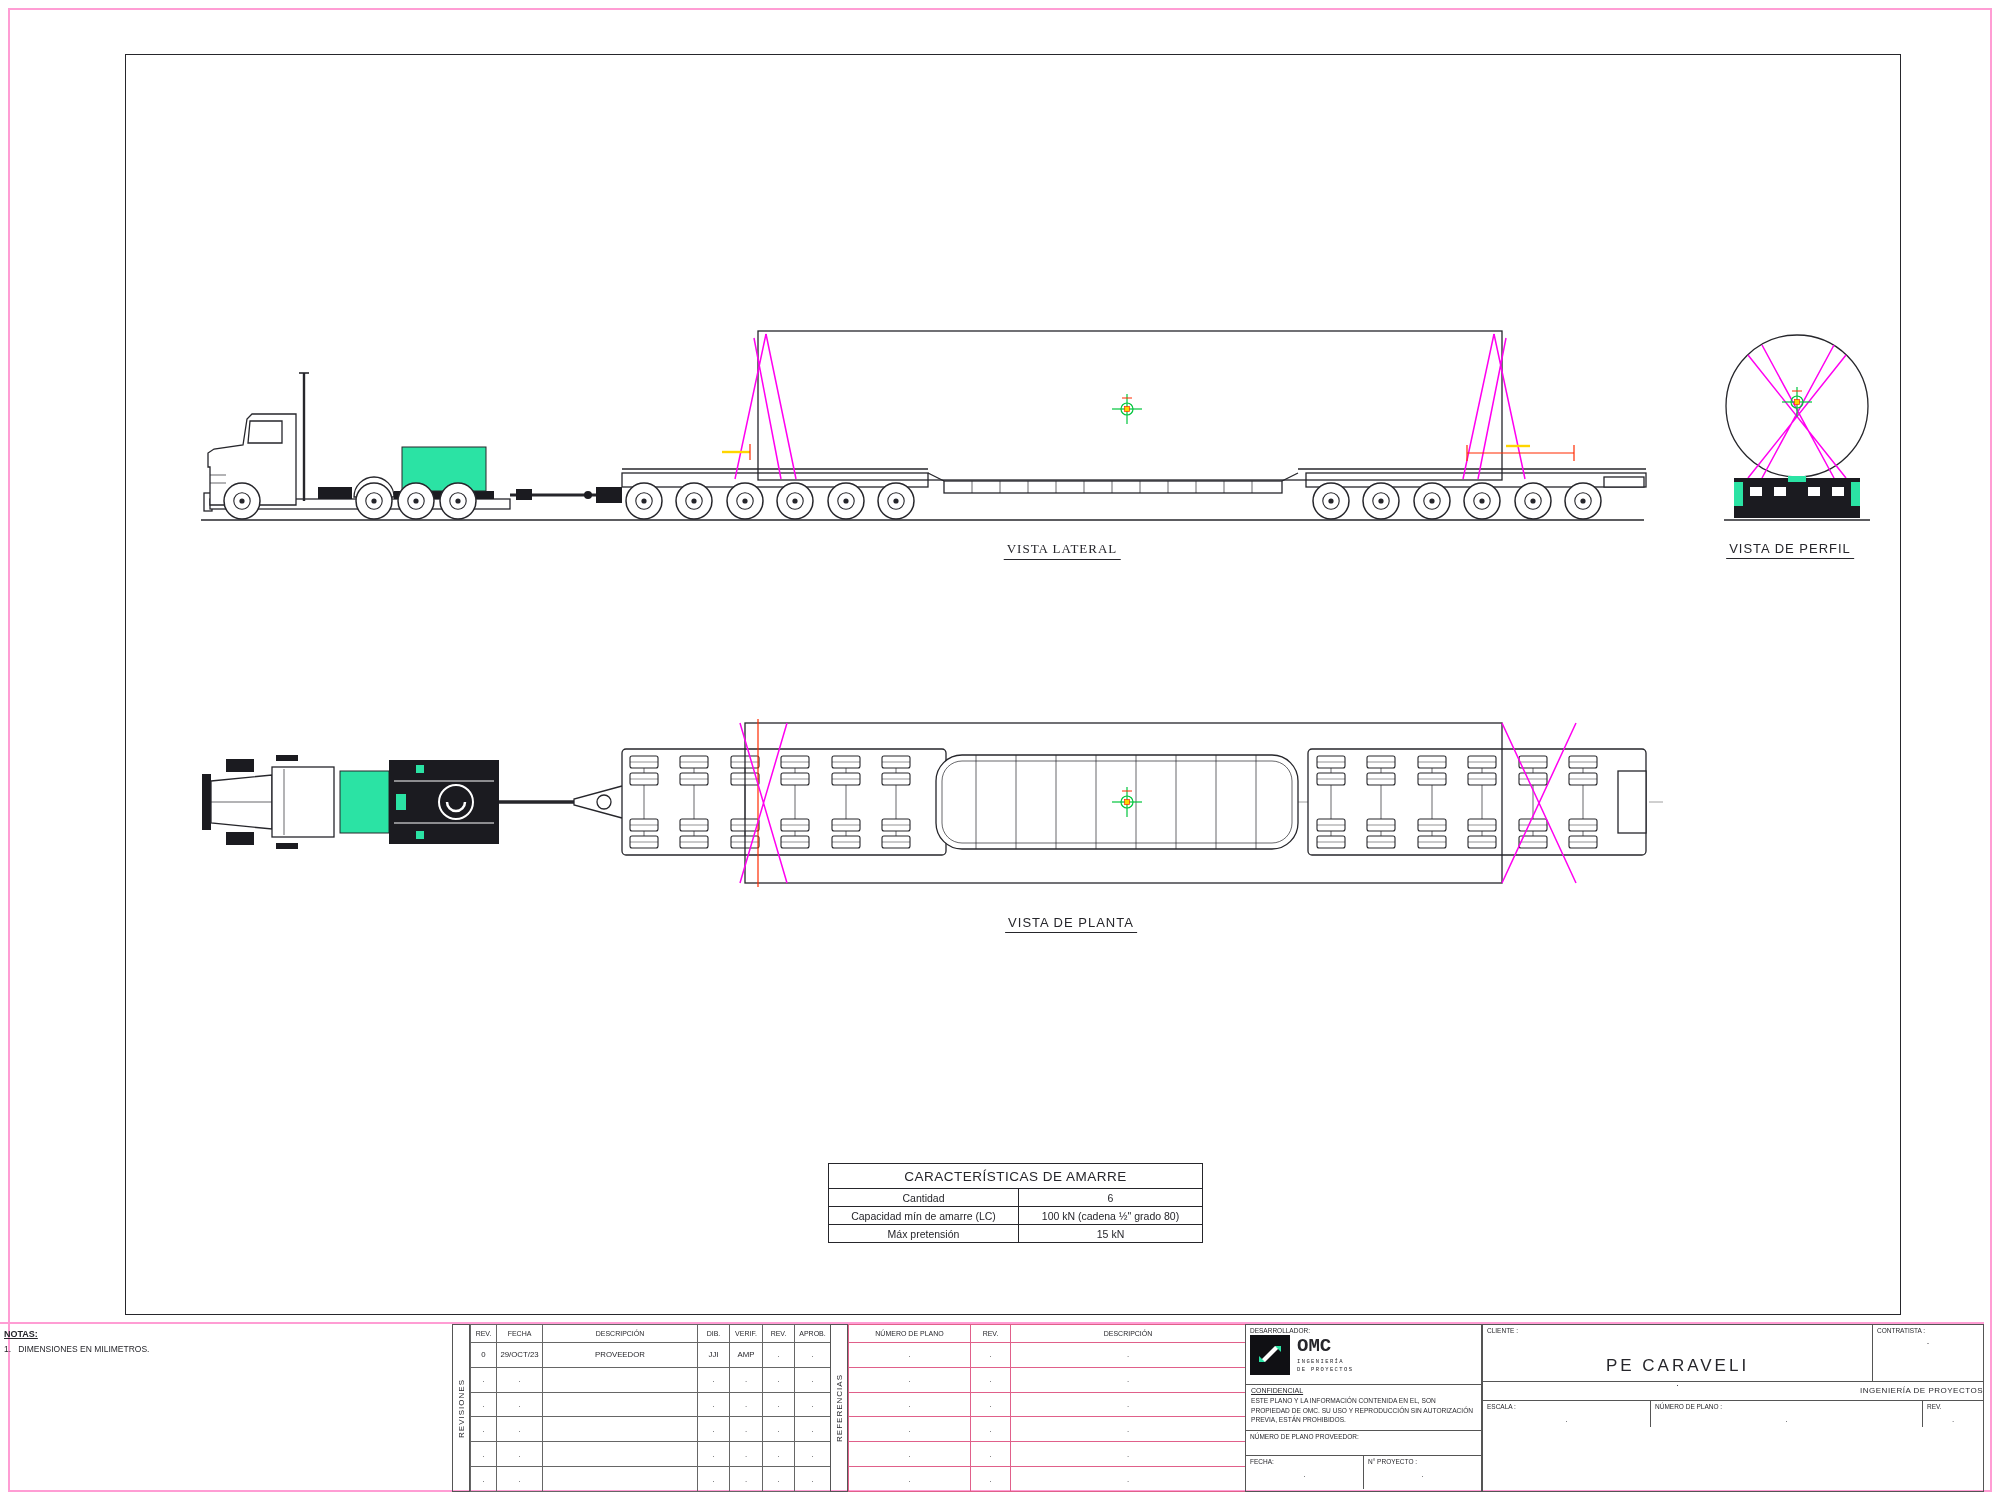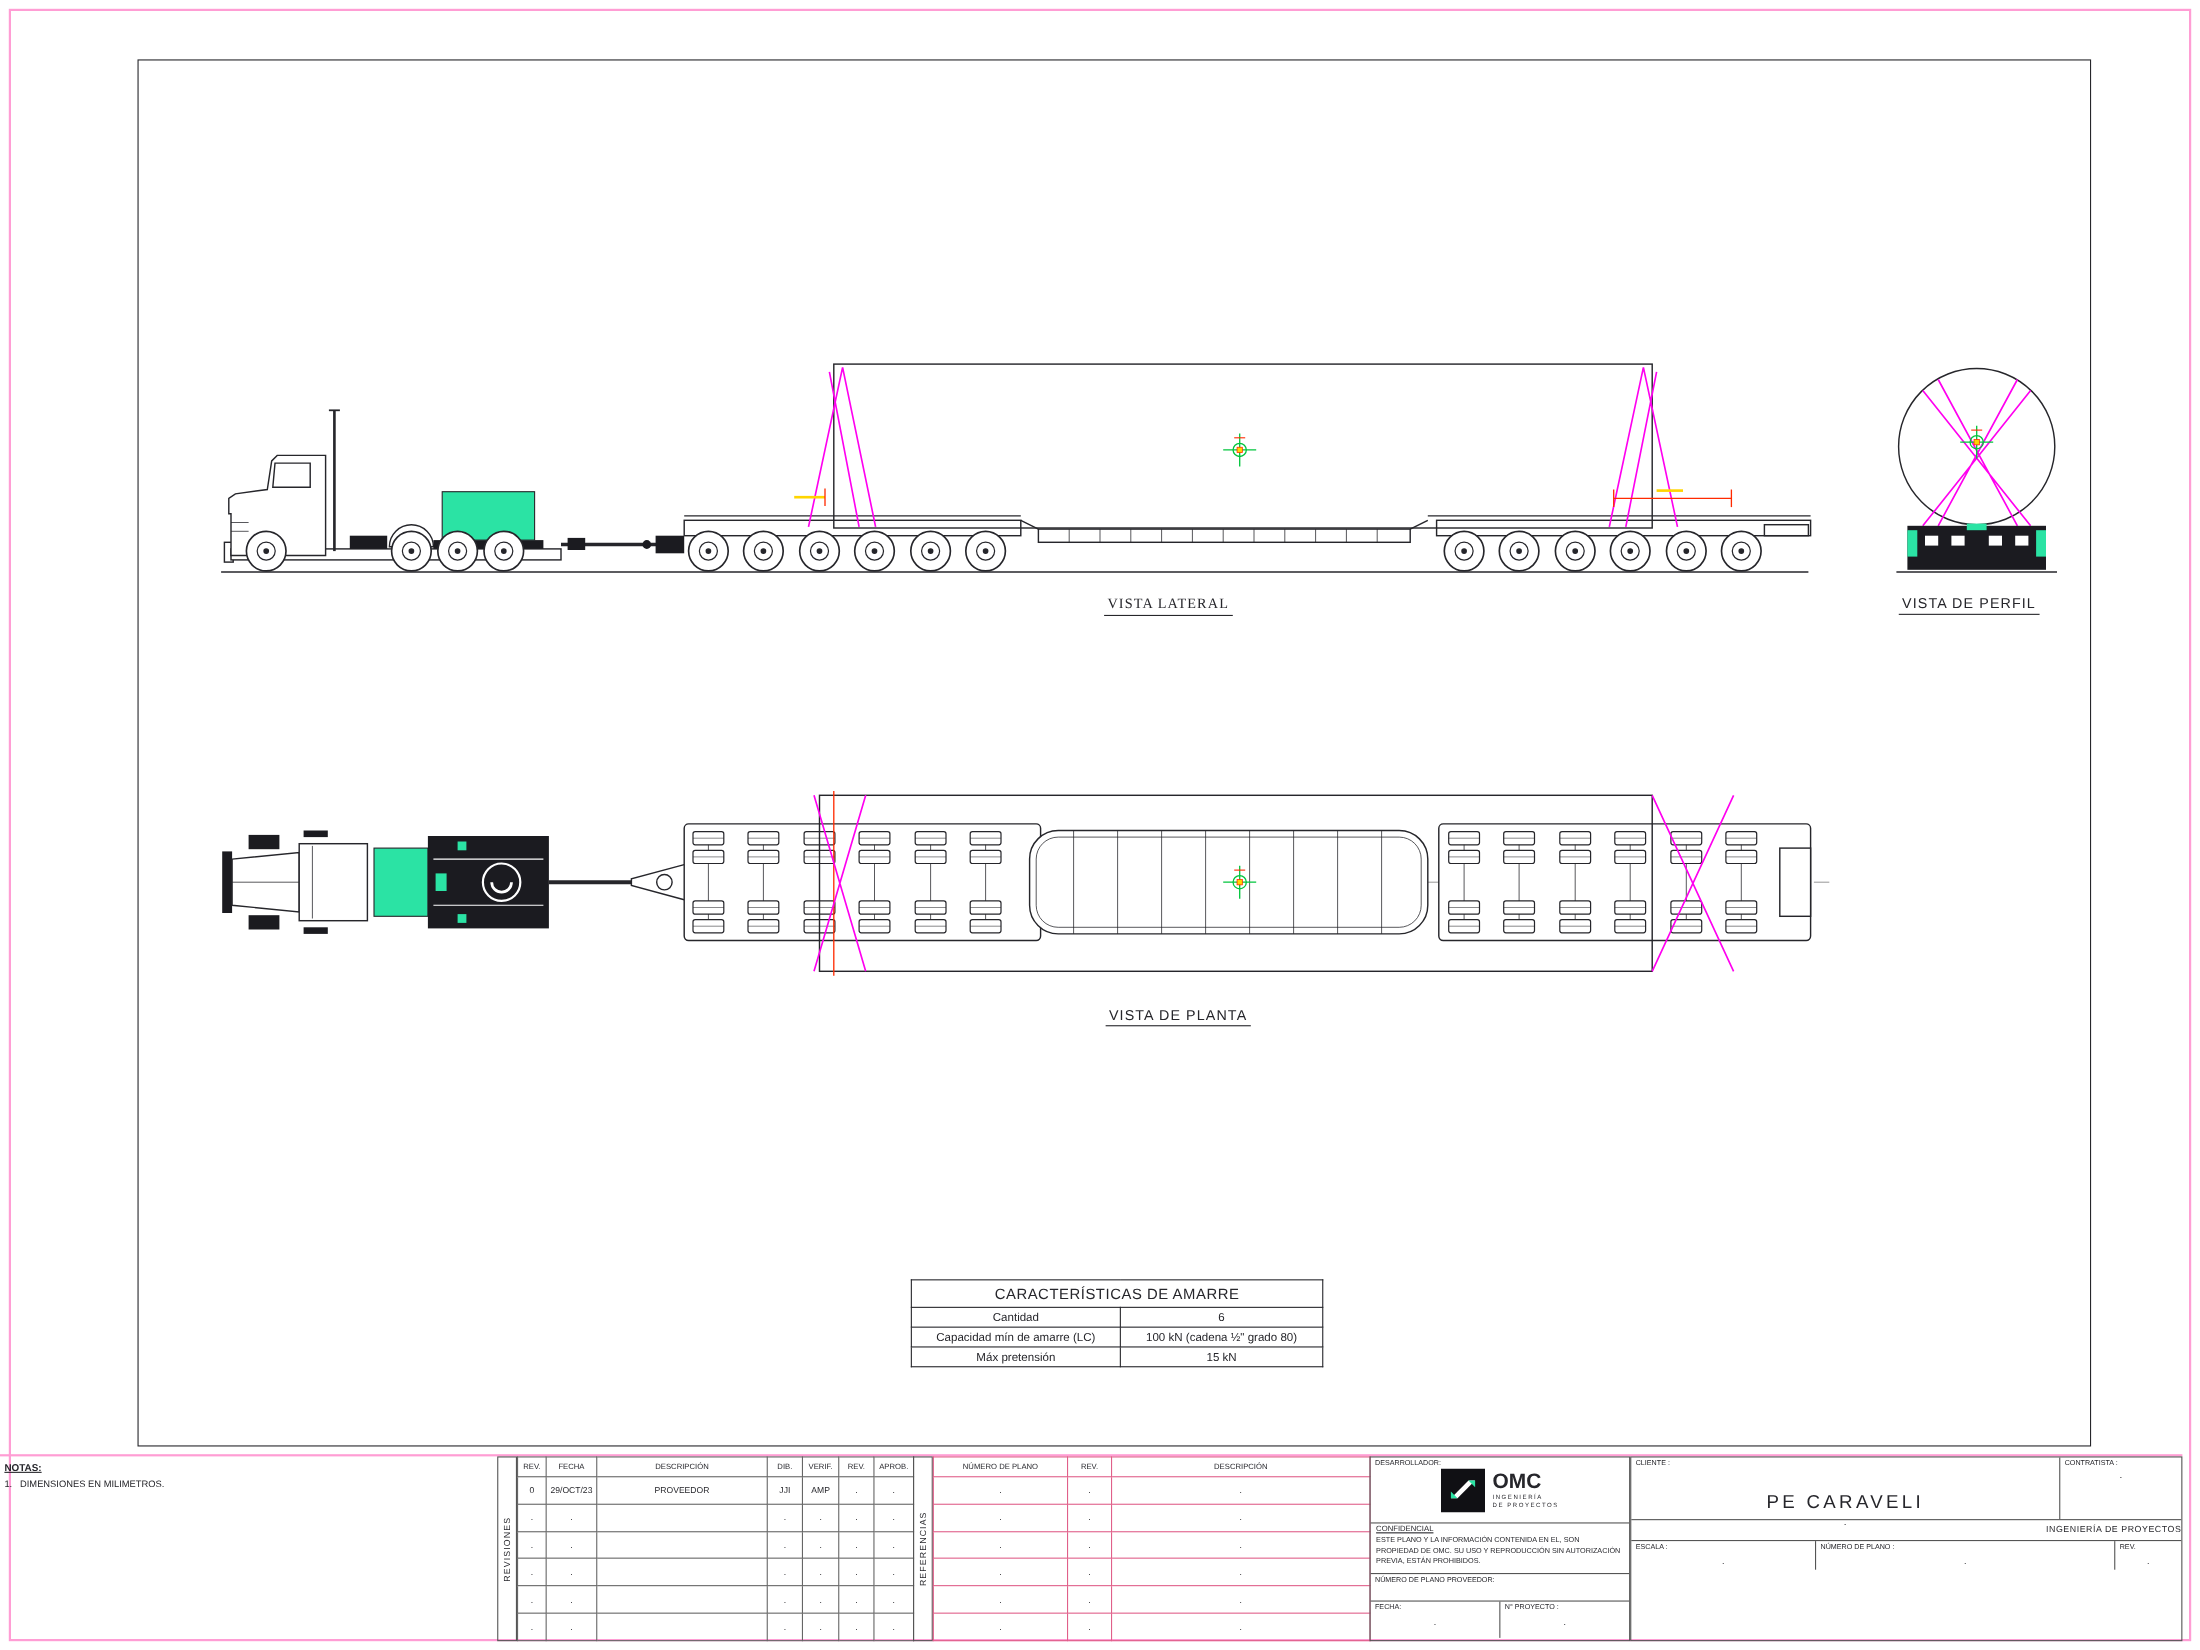--- a/index.html
+++ b/index.html
@@ -31,21 +31,21 @@
   .grid{position:absolute;border-collapse:collapse;table-layout:fixed;height:168px;}
   .grid td{border:1px solid #666;font-size:7.8px;text-align:center;padding:0 2px;overflow:hidden;white-space:nowrap;}
   .grid tr.hd td{font-size:7px;height:17px;}
   .rev-table{left:470px;top:0;width:360px;}
   .ref-table{left:848px;top:0;width:397px;}
   .ref-table td{border-color:#e0608a;}
   .mini{font-size:6.5px;display:block;}
   .dot{display:block;text-align:center;font-size:8px;margin-top:5px;}
   .des{position:absolute;left:1245px;top:0;width:237px;height:168px;border:1px solid #555;box-sizing:border-box;}
   .des-r1{height:60px;border-bottom:1px solid #555;padding:2px 4px;box-sizing:border-box;}
-  .omc{display:flex;gap:7px;justify-content:center;align-items:center;margin-top:1px;}
+  .omc{display:flex;gap:7px;align-items:center;margin-top:1px;font-family:Liberation Mono, monospace;}
   .omc-name{font-size:19px;font-weight:bold;line-height:1;}
   .omc-sub{font-size:5.5px;letter-spacing:1.4px;margin-top:1.5px;}
   .des-r2{height:46px;border-bottom:1px solid #555;padding:2px 5px;box-sizing:border-box;}
   .conf-t{font-size:7px;text-decoration:underline;margin-bottom:2px;}
   .conf-b{font-size:6.6px;line-height:1.45;}
   .des-r3{height:25px;border-bottom:1px solid #555;padding:2px 4px;box-sizing:border-box;}
   .des-r4{height:33px;display:flex;}
   .des-c{flex:1;border-right:1px solid #555;padding:2px 4px;box-sizing:border-box;}
   .des-c:last-child{border-right:none;}
   .tblock{position:absolute;left:1482px;top:0;width:502px;height:168px;border:1px solid #555;box-sizing:border-box;}

